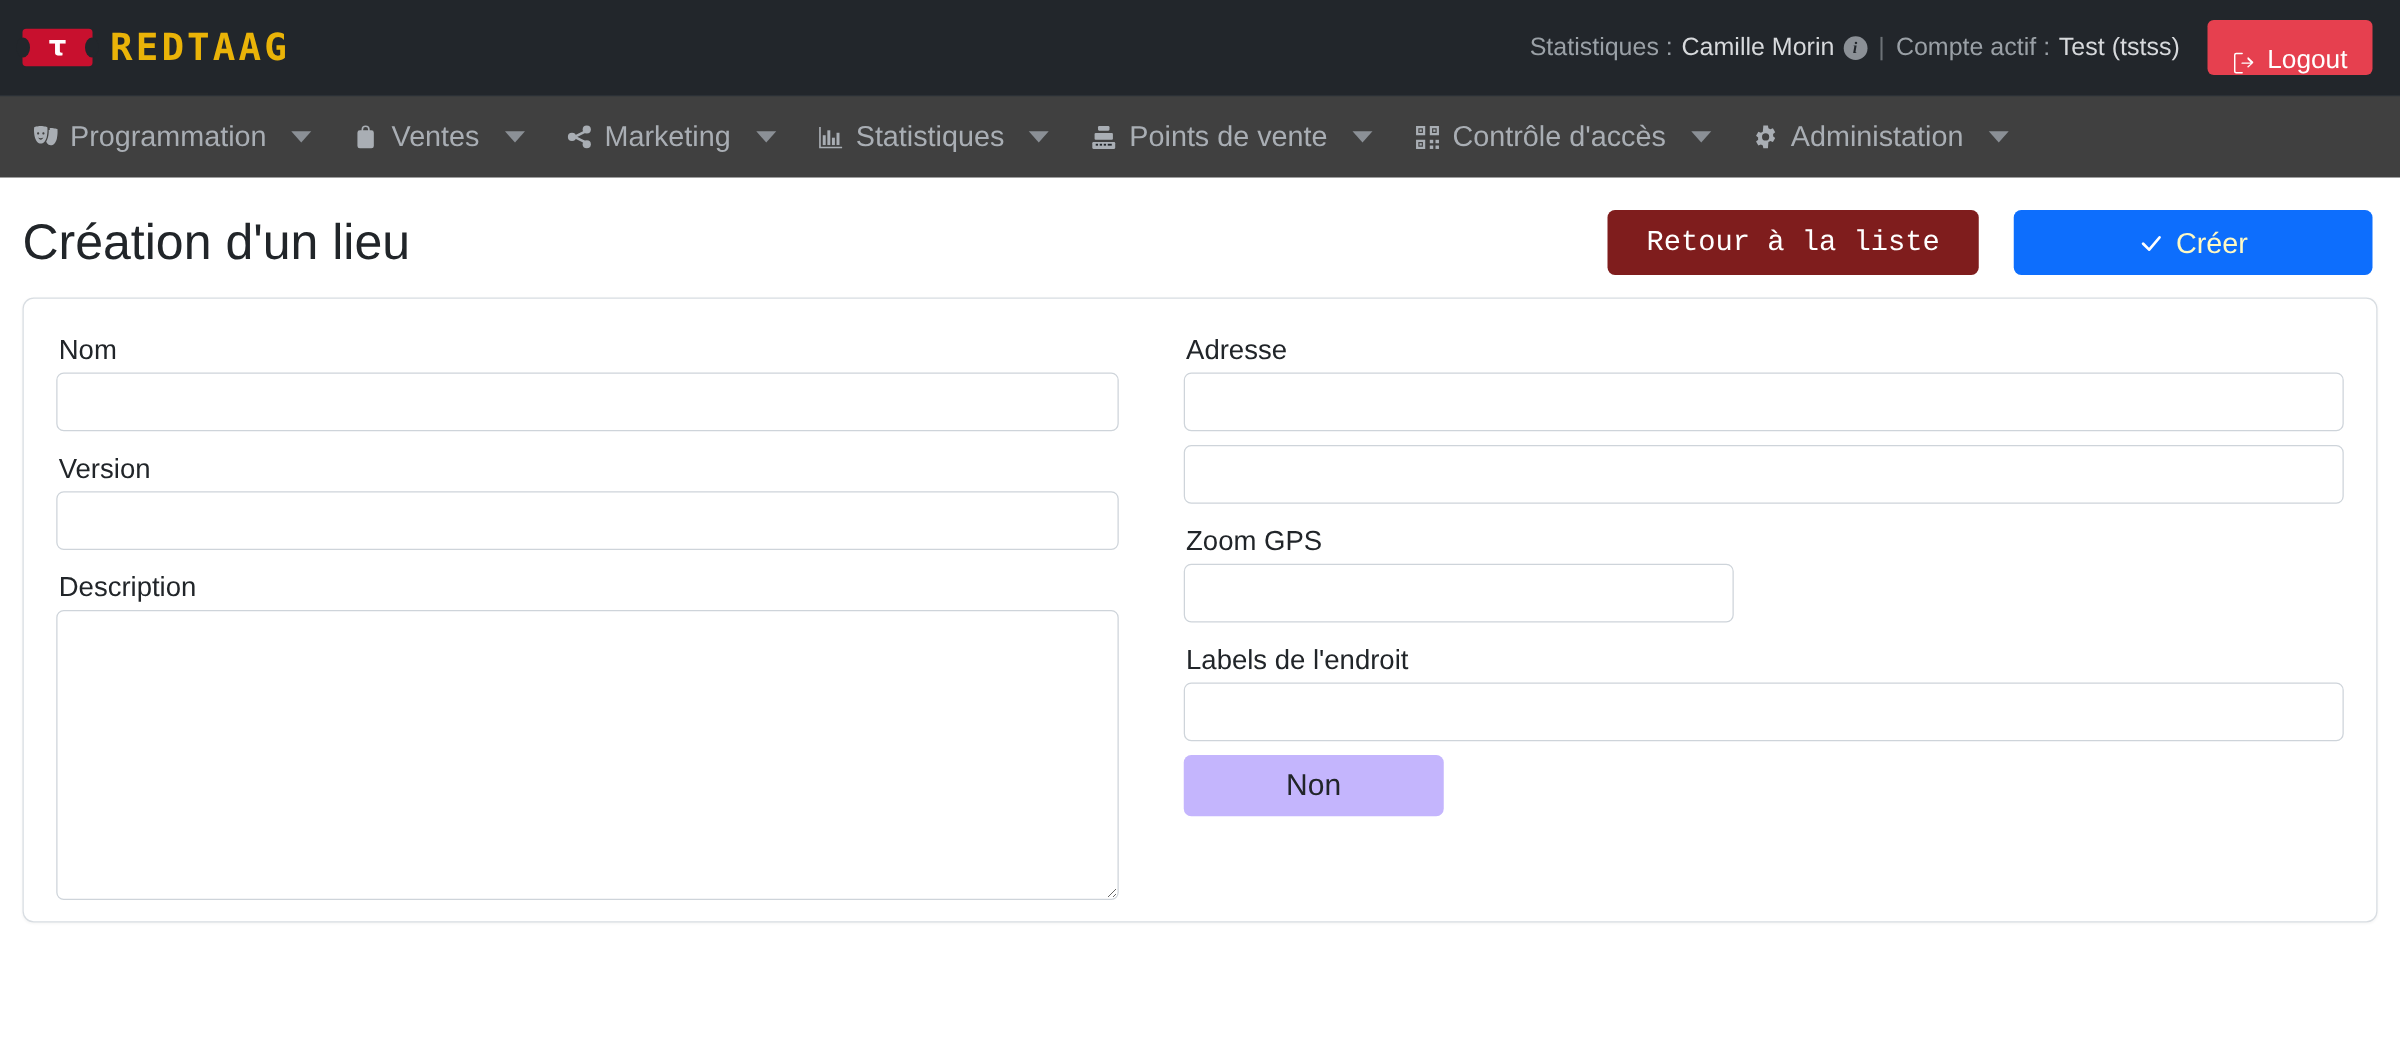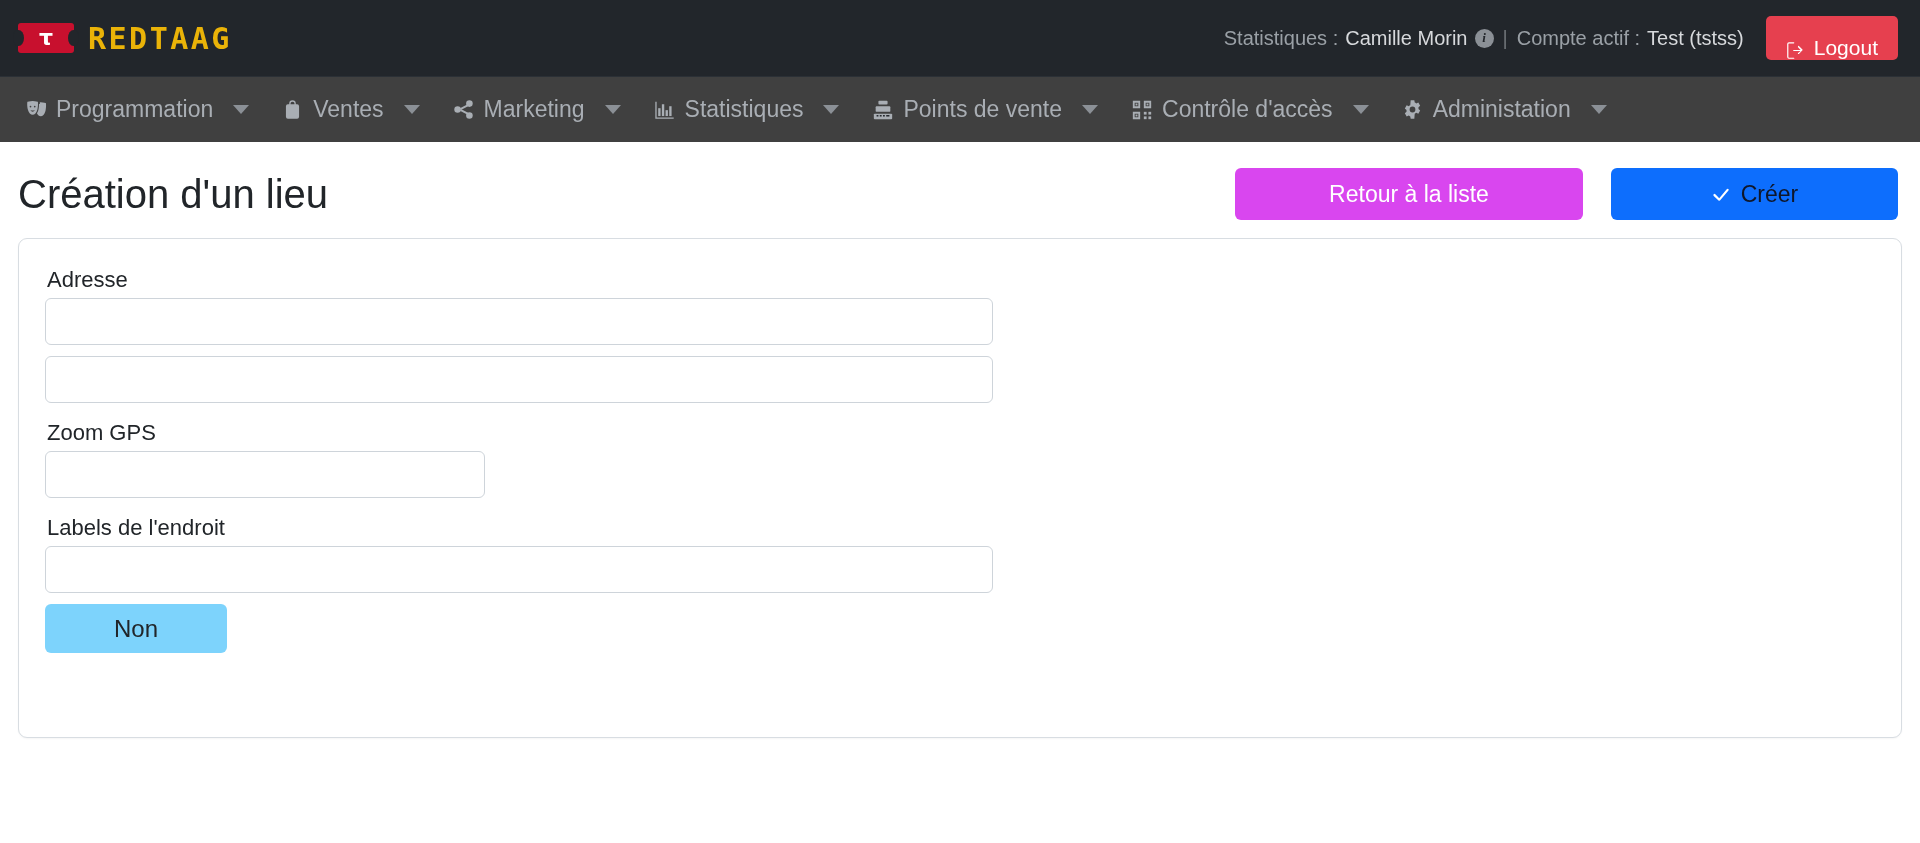--- a/index.html
+++ b/index.html
@@ -89,22 +89,22 @@
     display:flex; align-items:center;
     padding:26px 22px 18px 18px;
   }
   .page-title{ font-size:40px; font-weight:400; color:#212529; }
   .head-actions{ margin-left:auto; display:flex; gap:28px; }
   .btn{
     border:none; border-radius:6px; font-size:23px; cursor:pointer;
     display:inline-flex; align-items:center; justify-content:center; gap:10px;
     font-family:"Liberation Sans", sans-serif;
   }
-  .btn-back{ background:#d946ef; color:#fff; width:348px; height:52px; }
-  .btn-create{ background:#0d6efd; color:#0f172a; width:287px; height:52px; }
+  .btn-back{ background:#7f1d1d; color:#fff; width:297px; height:52px;font-family:Liberation Mono, monospace; }
+  .btn-create{ background:#0d6efd; color:#fef9c3; width:287px; height:52px; }
   .check-icon{ width:20px; height:20px; }
 
   
   .card{
     margin:0 18px; height:500px;
     border:1px solid #d8dde2; border-radius:9px; background:#fff;
     display:flex; padding:28px 0 0 0;
     box-shadow:0 1px 2px rgba(0,0,0,.04);
   }
   .col{ padding:0 26px; }
@@ -128,22 +128,22 @@
   .row-inline{ display:flex; gap:34px; align-items:flex-start; }
   .inp-zoom{ width:440px; }
   .map-btn{
     background:#0d6efd; color:#fff; border:none; border-radius:6px;
     width:448px; height:49px; font-size:22px; cursor:pointer;
     display:inline-flex; align-items:center; justify-content:center; gap:10px;
     font-family:"Liberation Sans", sans-serif;
   }
   .pin-icon{ width:17px; height:22px; }
   .toggle-no{
-    background:#7dd3fc; color:#212529; border:none; border-radius:6px;
-    width:182px; height:49px; font-size:24px; cursor:pointer;
+    background:#c4b5fd; color:#212529; border:none; border-radius:6px;
+    width:208px; height:49px; font-size:24px; cursor:pointer;
     font-family:"Liberation Sans", sans-serif;
   }
 </style>
 </head>
 <body>
 
 <div class="topbar">
 
   <div class="logo-wrap">
     <span class="logo-ticket">
@@ -282,20 +282,31 @@
           <path d="M13.85 3.2a.9.9 0 0 1 .1 1.27l-6.6 7.8a.9.9 0 0 1-1.33.05L2.2 8.7a.9.9 0 1 1 1.27-1.27l3.12 3.12 5.99-7.08a.9.9 0 0 1 1.27-.27z"></path>
         </svg>
       </span>
       <span>Créer</span>
     </button>
   </div>
 </div>
 
 <div class="card">
 
+  <div class="col col-left">
+
+    <label class="field-label">Nom</label>
+    <input class="inp" type="text" value="" style="">
+
+    <label class="field-label tight">Version</label>
+    <input class="inp" type="text" value="" style="">
+
+    <label class="field-label tight">Description</label>
+    <textarea class="txt" style=""></textarea>
+  </div>
 
   <div class="col col-right">
 
     <label class="field-label">Adresse</label>
     <input class="inp" type="text" value="" style="">
 
     <input class="inp" type="text" value="" style="">
 
     <label class="field-label tight">Zoom GPS</label>
     <div class="row-inline">

